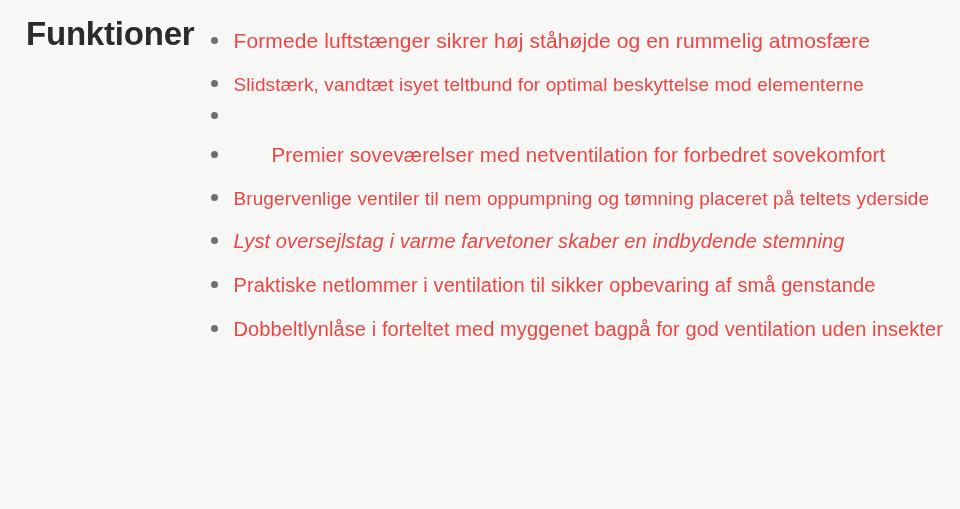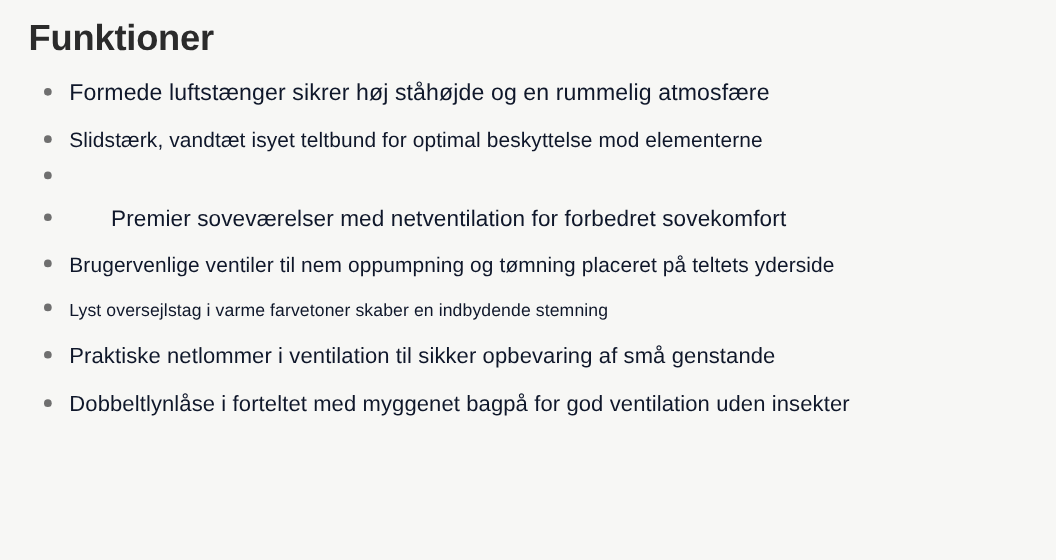--- a/index.html
+++ b/index.html
@@ -13,21 +13,21 @@
     font-family: "Liberation Sans", sans-serif;
     color: #3d3d3d;
     overflow: hidden;
   }
   .page {
     width: 960px;
     height: 509px;
     box-sizing: border-box;
     padding: 10px 36px 0 24px;
     display: flex;
-    flex-direction: column;
+    flex-direction: row;
   }
   .title {
     font-size: 33px;
     font-weight: bold;
     color: #2b2b2b;
     letter-spacing: -0.2px;
     margin: 4px 0 0 2px;
     line-height: 1.2;
   }
   .feature-list {
@@ -52,31 +52,31 @@
     width: 7px;
     height: 7px;
     border-radius: 50%;
     background: #6f6f6f;
     margin-right: 16px;
     position: relative;
     top: -4px;
   }
   .feature-text {
     font-size: 21px;
-    color: #0f172a;
+    color: #ef4444;
     letter-spacing: 0.1px;
     white-space: nowrap;
   }
   
   .feature-item:nth-child(1) .feature-text { font-size: 21px; }
   .feature-item:nth-child(2) .feature-text { font-size: 19px; }
   .feature-item:nth-child(3) .feature-text { font-size: 20.5px; }
   .feature-item:nth-child(4) .feature-text { font-size: 20.5px; margin-left: 38px; }
   .feature-item:nth-child(5) .feature-text { font-size: 19px; }
-  .feature-item:nth-child(6) .feature-text { font-size: 16px; }
+  .feature-item:nth-child(6) .feature-text { font-size: 20px; font-style: italic; }
   .feature-item:nth-child(7) .feature-text { font-size: 20px; }
   .feature-item:nth-child(8) .feature-text { font-size: 20px; }
 </style>
 </head>
 <body>
 
 <div class="page">
 
   <h1 class="title">Funktioner</h1>
 

